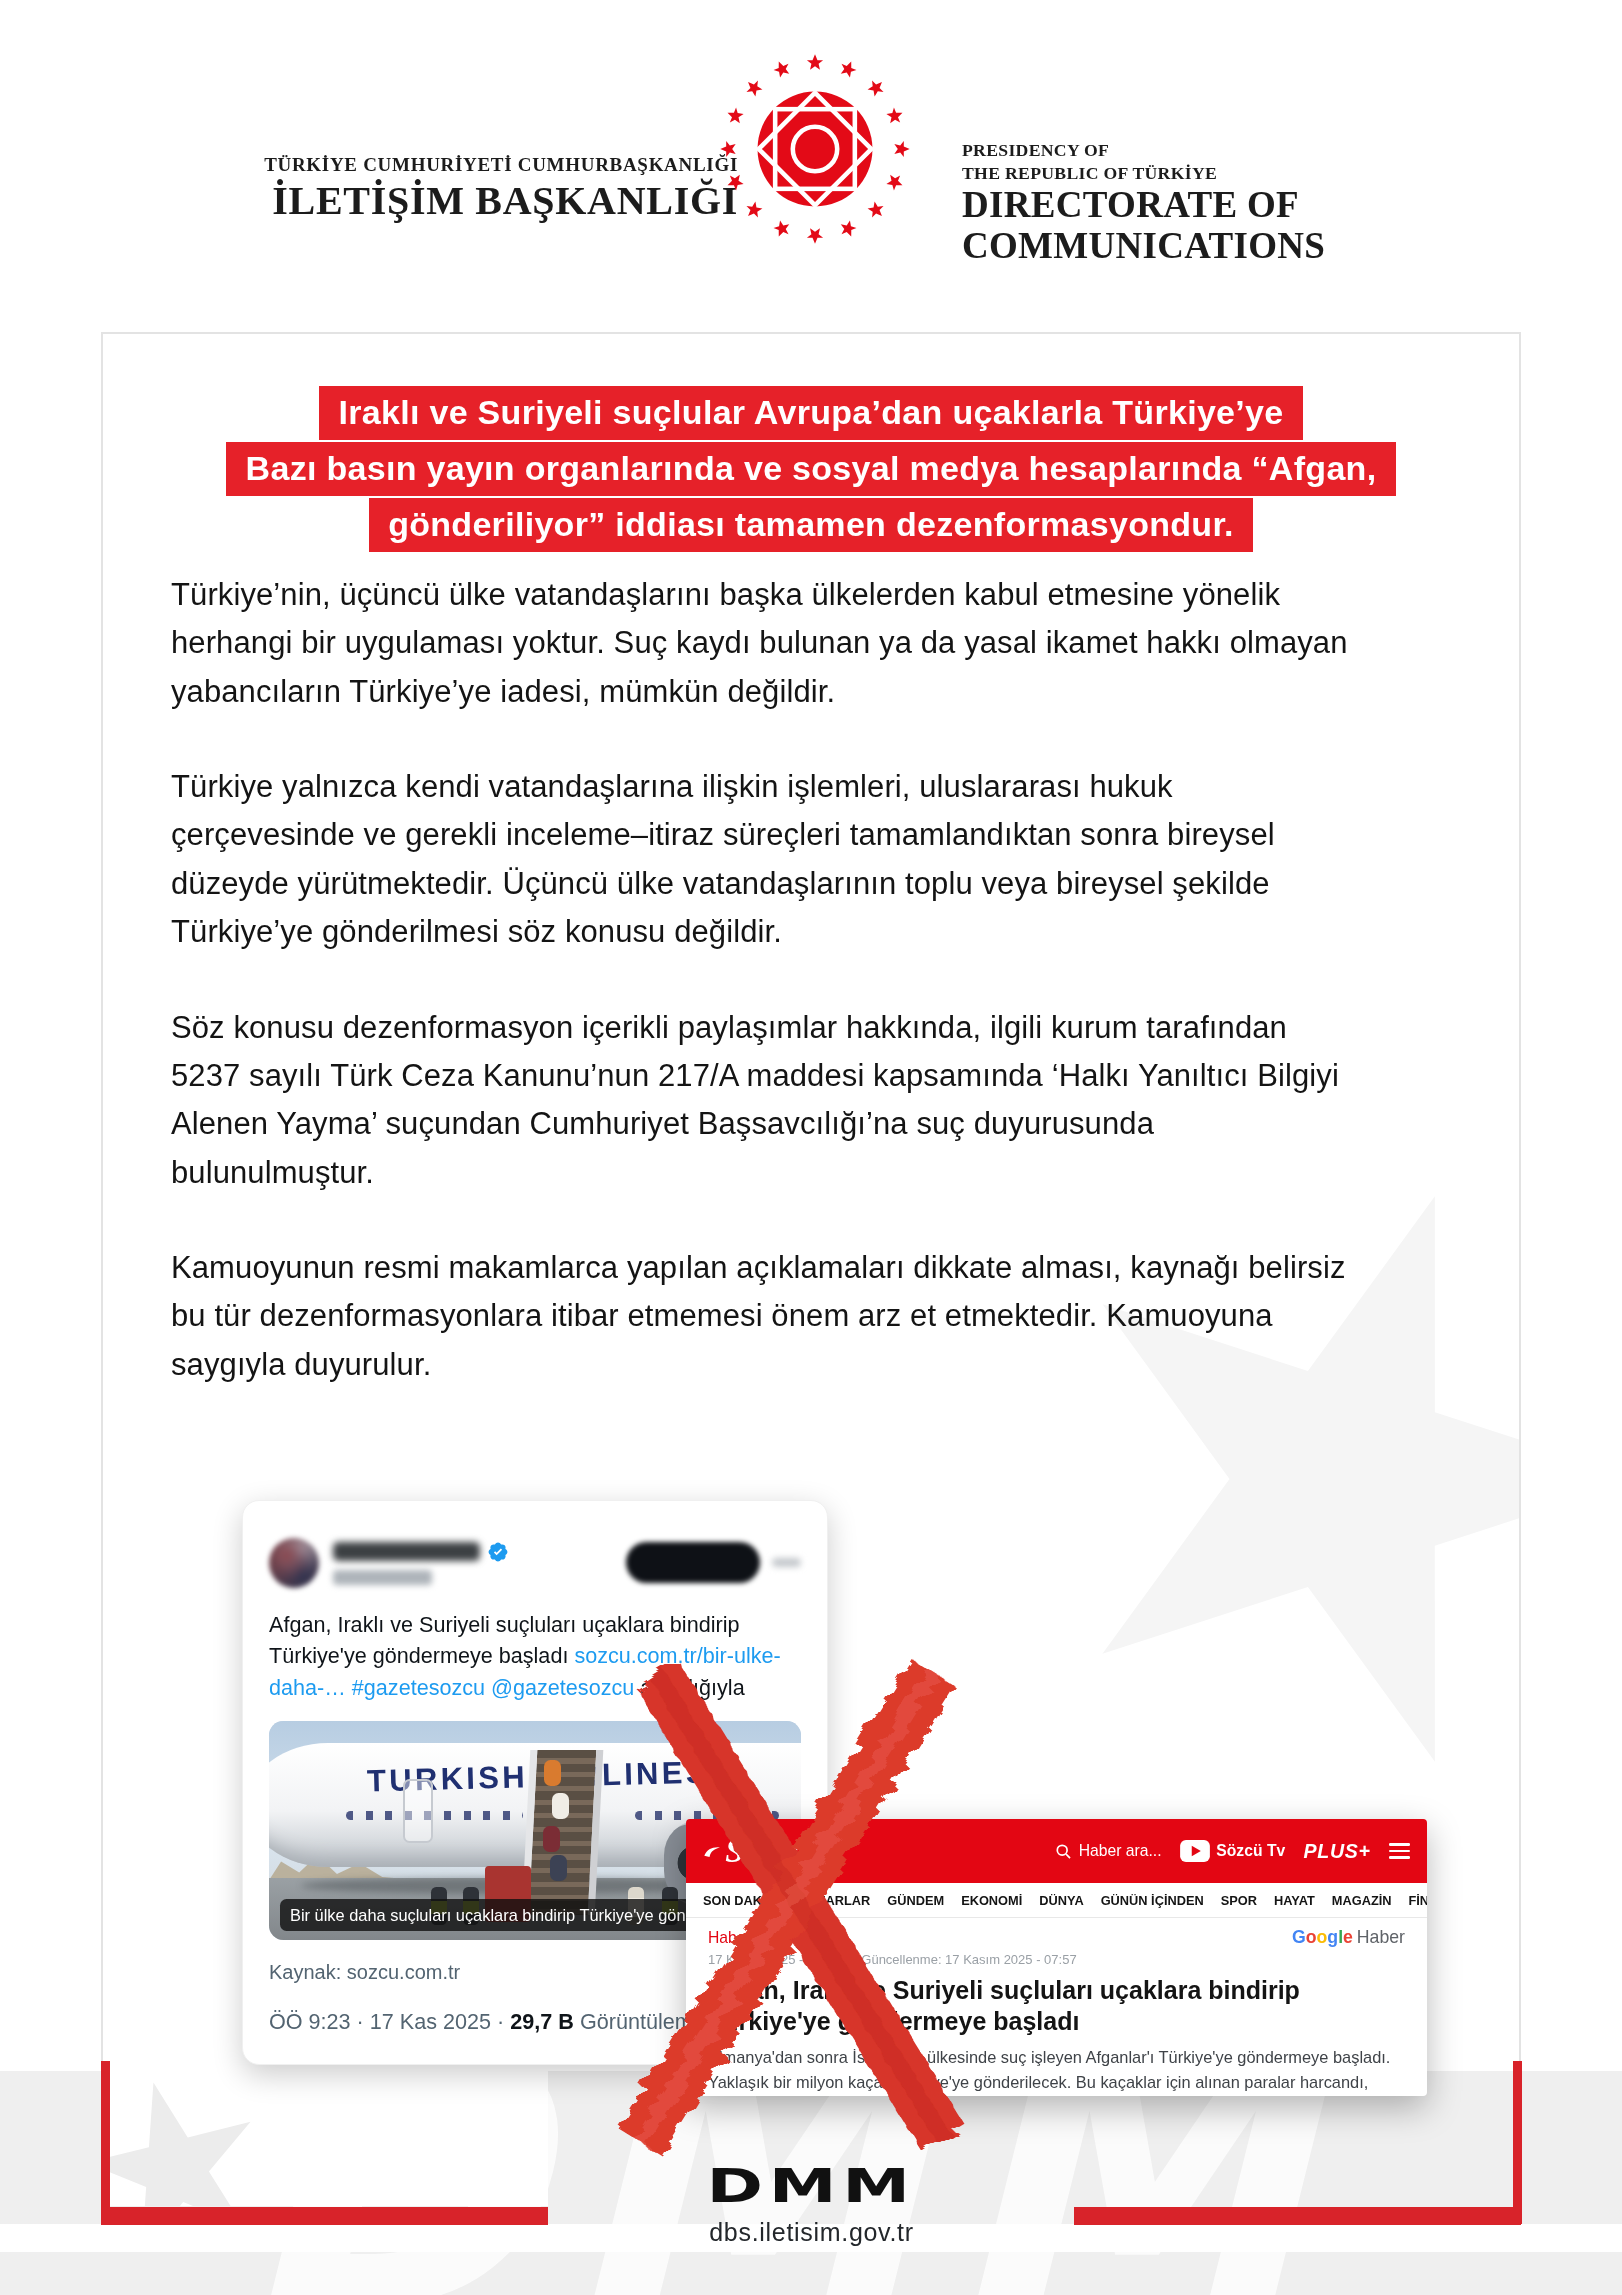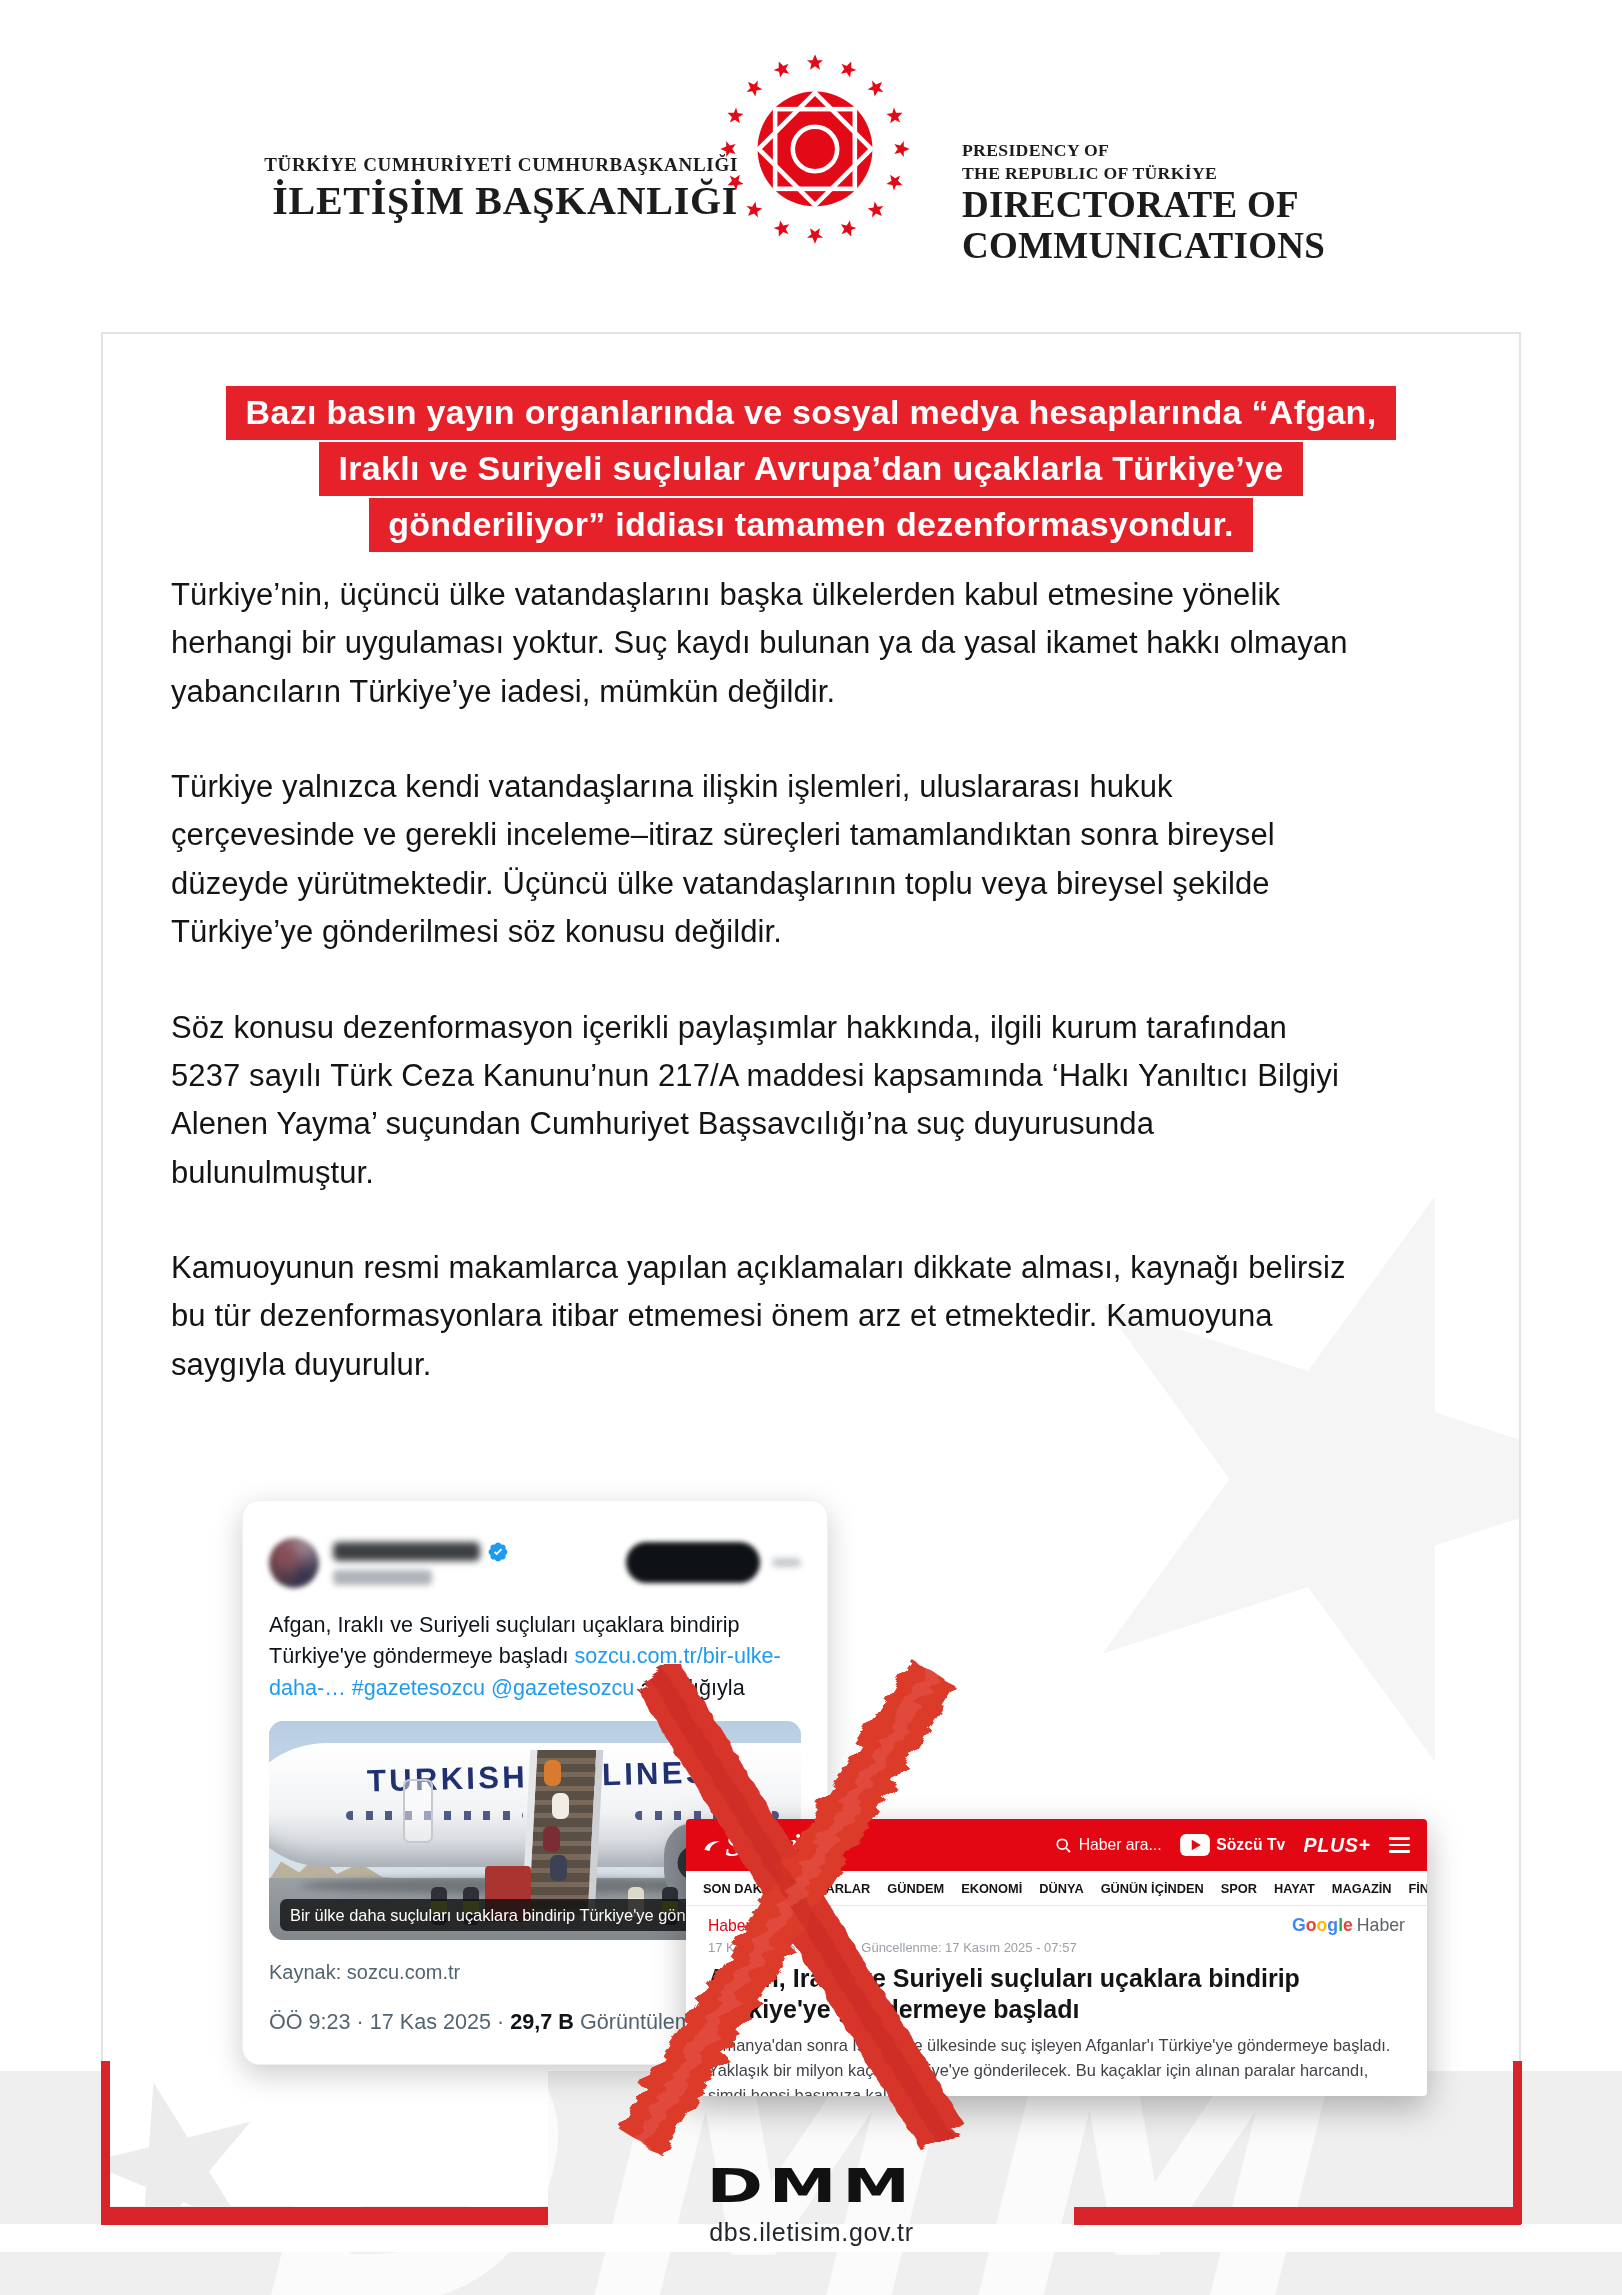--- a/index.html
+++ b/index.html
@@ -109,21 +109,21 @@
   .ph-fig.white{background:linear-gradient(#ddd8cc 30%, #efeae0 30% 80%, #8d8678 80%);}
   .tw-caption{position:absolute; left:10.5px; bottom:9.2px; background:rgba(15,15,15,.8); color:#fff;
     font-size:16.4px; padding:6.5px 10.5px; border-radius:6.5px; white-space:nowrap; max-width:95%; overflow:hidden;}
   .tw-source{margin-top:21px; color:var(--tw-gray); font-size:20px;}
   .tw-time{margin-top:25px; color:var(--tw-gray); font-size:21.6px;}
   .tw-views{color:#0f1419; font-weight:700;}
 
   
   .sozcu{position:absolute; left:686px; top:1819px; width:741px; height:277px; background:#fff;
     z-index:5; overflow:hidden; border-radius:3.9px; box-shadow:0 11.8px 34px rgba(0,0,0,.28);}
-  .sz-bar{height:52px; background:var(--sozcu-red); display:flex; align-items:center;
+  .sz-bar{height:64px; background:var(--sozcu-red); display:flex; align-items:center;
     padding:8px 17px; gap:14.4px; color:#fff;}
   .sz-logo{font-family:"Liberation Serif", serif; font-style:italic; font-weight:700; font-size:33px;
     letter-spacing:0.7px; display:flex; align-items:center; gap:3.9px;}
   .sz-right{margin-left:auto; display:flex; align-items:center; gap:18.3px;}
   .sz-search{display:flex; align-items:center; gap:6.5px; font-size:15.7px;}
   .sz-tv{display:flex; align-items:center; gap:6.5px; font-size:15.7px; font-weight:700;}
   .sz-plus{font-size:19.6px; font-weight:700; font-style:italic; letter-spacing:0.7px;}
   .sz-burger{display:flex; flex-direction:column; gap:3.9px; cursor:pointer;}
   .sz-burger span{display:block; width:21px; height:2.6px; background:#fff; border-radius:1.3px;}
   .sz-nav{height:35px; display:flex; align-items:center; gap:17px; padding:0 17px;
@@ -189,22 +189,22 @@
     <div class="r-big">COMMUNICATIONS</div>
   </div>
 
   <div class="card">
     <svg class="card-star" viewBox="-110 -110 220 220" aria-hidden="true">
       <polygon transform="rotate(18)" fill="#f5f5f5" points="0,-100 22.45,-30.9 95.1,-30.9 36.3,11.8 58.8,80.9 0,38.2 -58.8,80.9 -36.3,11.8 -95.1,-30.9 -22.45,-30.9"></polygon>
     </svg>
   </div>
 
   <div class="headline-wrap">
+    <div class="hl-line"><span>Iraklı ve Suriyeli suçlular Avrupa’dan uçaklarla Türkiye’ye</span></div>
     <div class="hl-line"><span>Bazı basın yayın organlarında ve sosyal medya hesaplarında “Afgan,</span></div>
-    <div class="hl-line"><span>Iraklı ve Suriyeli suçlular Avrupa’dan uçaklarla Türkiye’ye</span></div>
     <div class="hl-line"><span>gönderiliyor” iddiası tamamen dezenformasyondur.</span></div>
   </div>
 
   <div class="copy">
     <p>Türkiye’nin, üçüncü ülke vatandaşlarını başka ülkelerden kabul etmesine yönelik herhangi bir uygulaması yoktur. Suç kaydı bulunan ya da yasal ikamet hakkı olmayan yabancıların Türkiye’ye iadesi, mümkün değildir.</p>
     <p>Türkiye yalnızca kendi vatandaşlarına ilişkin işlemleri, uluslararası hukuk çerçevesinde ve gerekli inceleme–itiraz süreçleri tamamlandıktan sonra bireysel düzeyde yürütmektedir. Üçüncü ülke vatandaşlarının toplu veya bireysel şekilde Türkiye’ye gönderilmesi söz konusu değildir.</p>
     <p>Söz konusu dezenformasyon içerikli paylaşımlar hakkında, ilgili kurum tarafından 5237 sayılı Türk Ceza Kanunu’nun 217/A maddesi kapsamında ‘Halkı Yanıltıcı Bilgiyi Alenen Yayma’ suçundan Cumhuriyet Başsavcılığı’na suç duyurusunda bulunulmuştur.</p>
     <p>Kamuoyunun resmi makamlarca yapılan açıklamaları dikkate alması, kaynağı belirsiz bu tür dezenformasyonlara itibar etmemesi önem arz et etmektedir. Kamuoyuna saygıyla duyurulur.</p>
   </div>
 

